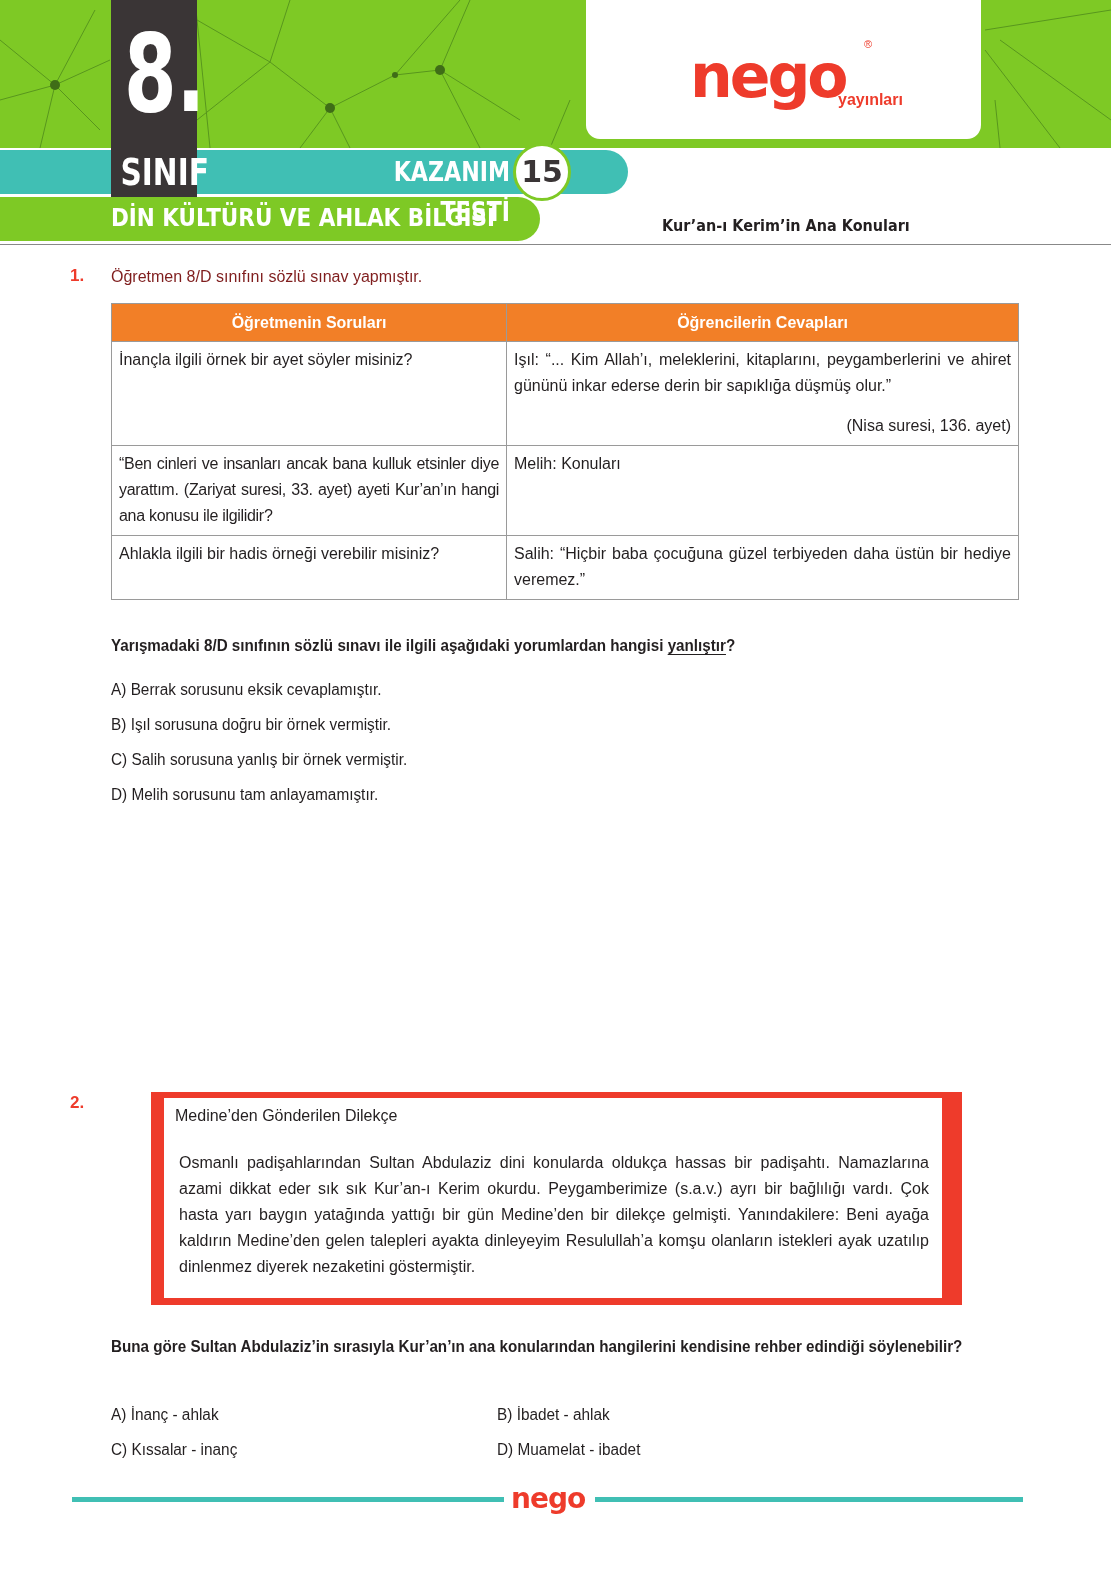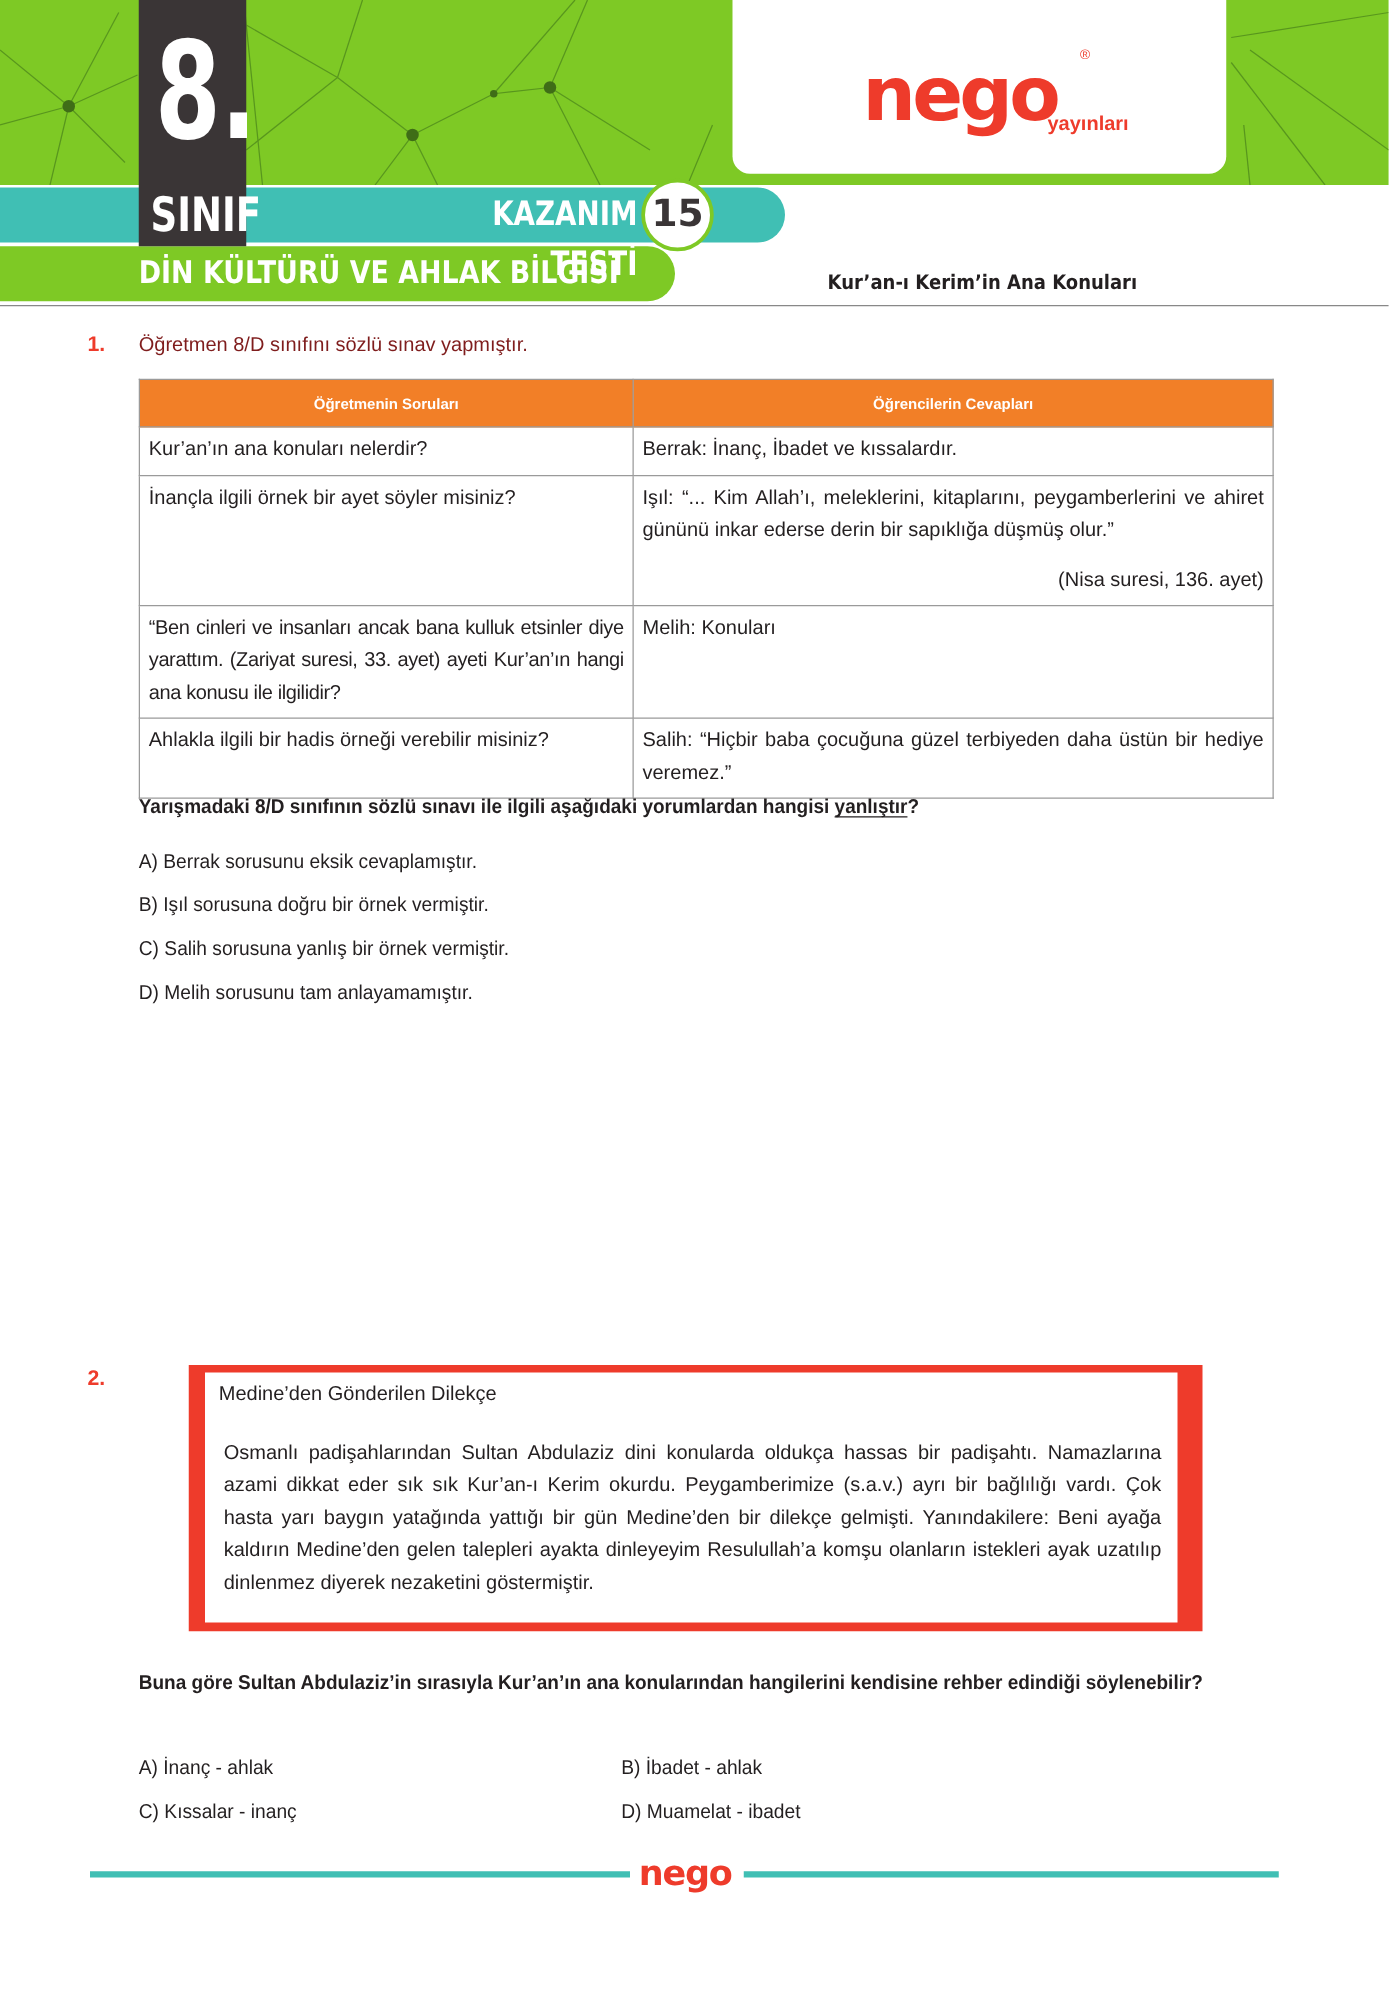--- a/index.html
+++ b/index.html
@@ -81,21 +81,21 @@
     position: absolute; font-weight: bold; font-size: 16px; line-height: 24px;
     transform: scaleX(0.95); transform-origin: left top;
   }
   .underline { text-decoration: underline; text-underline-offset: 3px; }
 
   table.qa {
     position: absolute; left: 111px; top: 303px; width: 908px; border-collapse: collapse;
     font-size: 16px; line-height: 26px;
   }
   table.qa th {
-    background: #f27f27; color: #fff; font-weight: bold; height: 37px; font-size: 12px;
+    background: #f27f27; color: #fff; font-weight: bold; height: 37px; font-size: 16px;
     border: 1px solid #9a9a9a; padding: 0;
   }
   table.qa td { border: 1px solid #9a9a9a; vertical-align: top; padding: 5px 7px 6px 7px; }
   table.qa td.c1 { width: 380px; text-align: justify; }
   .ref { text-align: right; margin-top: 14px; }
 
   .opt { position: absolute; font-size: 16px; line-height: 22px; transform: scaleX(0.96); transform-origin: left top; white-space: nowrap; }
 
   
   .frame {
@@ -181,24 +181,20 @@
 <div class="text" style="left:111px; top:264px;">Öğretmen 8/D sınıfını sözlü sınav yapmıştır.</div>
 
 <table class="qa">
   <thead>
     <tr>
       <th>Öğretmenin Soruları</th>
       <th>Öğrencilerin Cevapları</th>
     </tr>
   </thead>
   <tbody>
-    <tr style="height:39px;">
-      <td class="c1">Kur’an’ın ana konuları nelerdir?</td>
-      <td>Berrak: İnanç, İbadet ve kıssalardır.</td>
-    </tr>
     <tr style="height:98px;">
       <td class="c1">İnançla ilgili örnek bir ayet söyler misiniz?</td>
       <td style="text-align:justify;">
         <div>Işıl: “... Kim Allah’ı, meleklerini, kitaplarını, peygamberlerini ve ahiret gününü inkar ederse derin bir sapıklığa düşmüş olur.”</div>
         <div class="ref">(Nisa suresi, 136. ayet)</div>
       </td>
     </tr>
     <tr style="height:79px;">
       <td class="c1" style="letter-spacing:-0.3px;">“Ben cinleri ve insanları ancak bana kulluk etsinler diye yarattım. (Zariyat suresi, 33. ayet) ayeti Kur’an’ın hangi ana konusu ile ilgilidir?</td>
       <td>Melih: Konuları</td>

